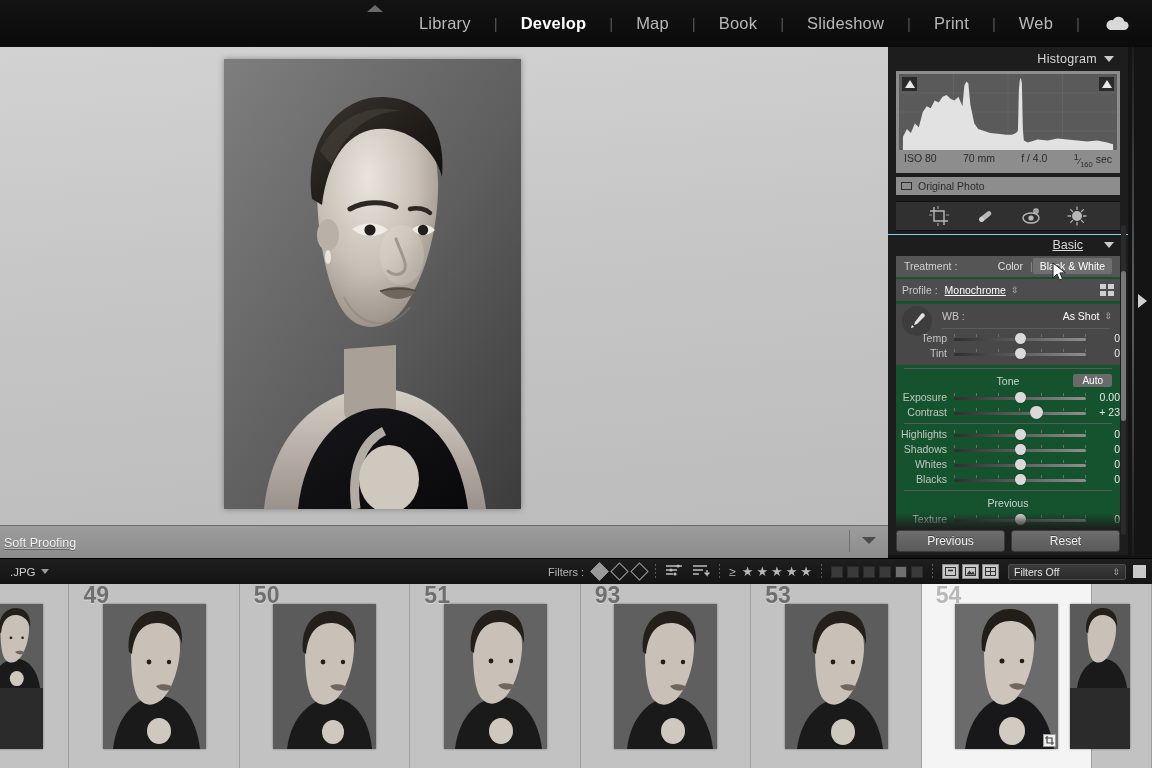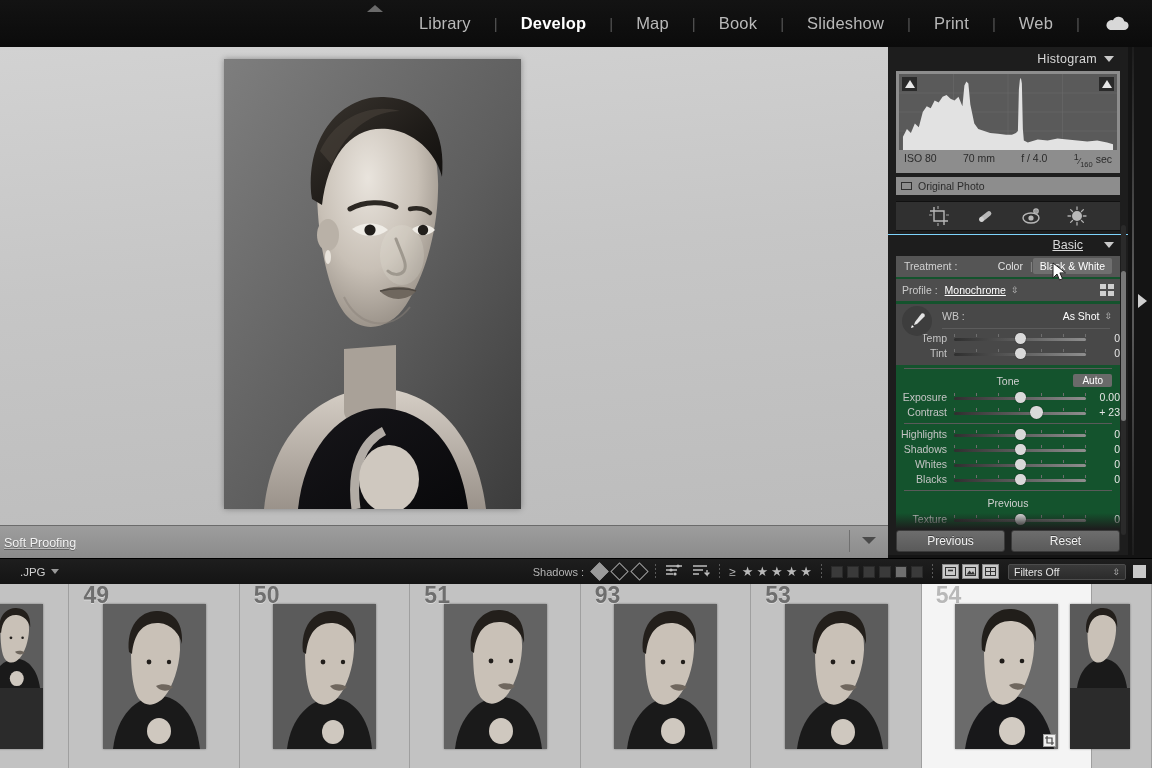--- a/index.html
+++ b/index.html
@@ -138,21 +138,21 @@
                 background:#141414; display:flex; align-items:center; justify-content:center; }
   .edge-arrow .bar { position:absolute; left:4px; top:0; width:2px; height:100%;
                      background:linear-gradient(#1d1d1d,#5a5a5a 45%,#5a5a5a 55%,#1d1d1d); }
   .tri-r { width:0;height:0;border-top:7px solid transparent;border-bottom:7px solid transparent;
            border-left:9px solid #cfcfcf; margin-left:4px; }
 
   
   .filmbar { position:absolute; left:0; top:558px; width:1152px; height:26px;
              background:linear-gradient(#1e1e1e,#141414); border-top:1px solid #000;
              display:flex; align-items:center; }
-  .crumb { font-size:11.5px; color:#cfcfcf; padding-left:1px; display:flex; align-items:center; gap:5px;margin-left:19px; }
+  .crumb { font-size:11.5px; color:#cfcfcf; padding-left:10px; display:flex; align-items:center; gap:5px; }
   .crumb .tri { width:0;height:0;border-left:4px solid transparent;border-right:4px solid transparent;
                 border-top:5px solid #9a9a9a; }
   .filter-area { margin-left:auto; display:flex; align-items:center; gap:0; padding-right:6px; }
   .f-lbl { font-size:11px; color:#b5b5b5; margin-right:9px; }
   .flags { display:flex; gap:7px; align-items:center; }
   .flag { width:13px; height:13px; transform:rotate(45deg); border:1.5px solid #9a9a9a; }
   .flag.filled { background:#9a9a9a; }
   .vdots { width:1px; height:15px; margin:0 9px;
            background:repeating-linear-gradient(#5a5a5a 0 2px, transparent 2px 4px); }
   .sorts { display:flex; gap:9px; align-items:center; }
@@ -596,21 +596,21 @@
     <span class="tri-r"></span>
   </div>
 
   <div class="filmbar">
     <span class="crumb">
       <span>.JPG</span>
       <span class="tri"></span>
     </span>
 
     <div class="filter-area">
-      <span class="f-lbl">Shadows :</span>
+      <span class="f-lbl">Filters :</span>
       <span class="flags">
         <span class="flag filled"></span>
         <span class="flag"></span>
         <span class="flag"></span>
       </span>
       <span class="vdots"></span>
       <span class="sorts">
         <span>
           <svg width="18" height="14" viewBox="0 0 18 14">
               <g stroke="#bdbdbd" stroke-width="1.5">

